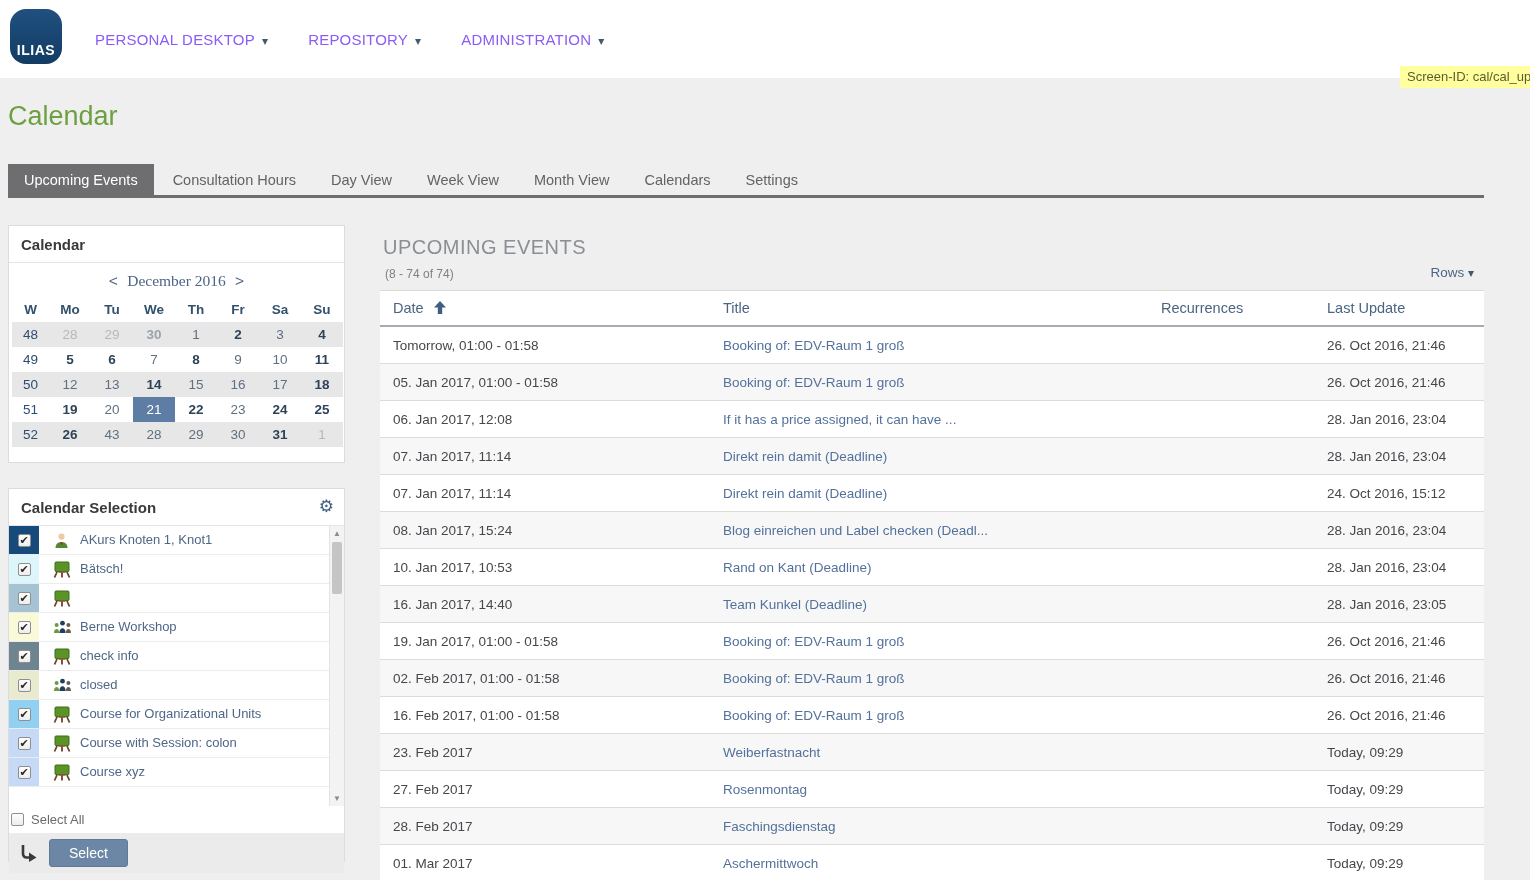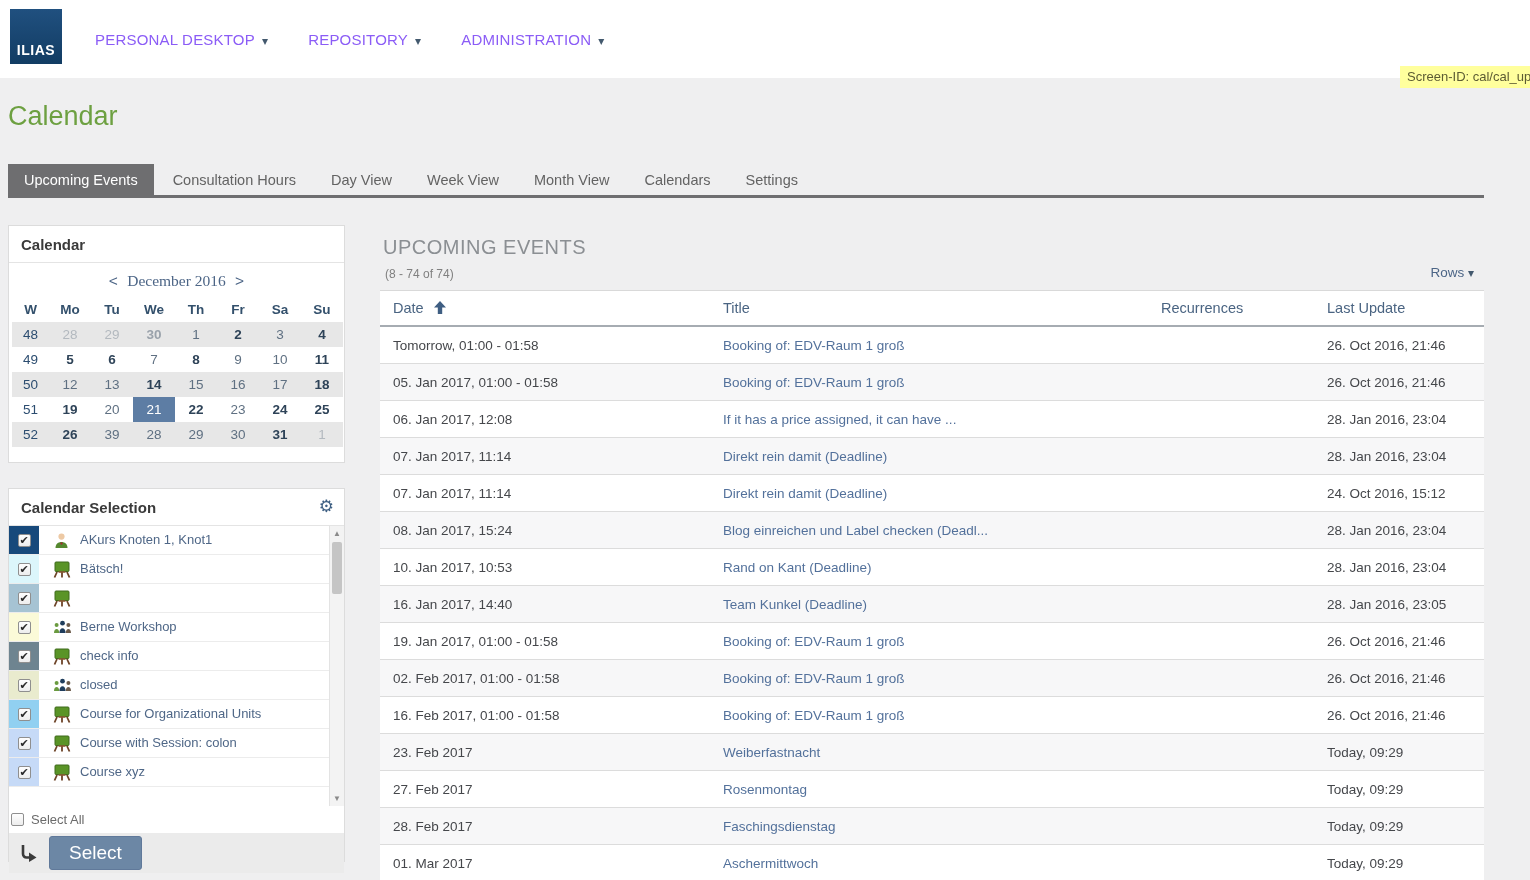--- a/index.html
+++ b/index.html
@@ -4,21 +4,21 @@
 <style>
   * { margin:0; padding:0; box-sizing:border-box; }
   html,body { width:1530px; height:880px; overflow:hidden; }
   body { position:relative; background:#efeff0; font-family:"Liberation Sans", sans-serif; }
 
   
   .topbar { position:absolute; left:0; top:0; width:1530px; height:78px; background:#ffffff; }
   .logo { position:absolute; left:10px; top:9px; width:52px; height:55px;
           background:linear-gradient(#20507f,#123c63); color:#fff; font-weight:bold;
           font-size:14px; letter-spacing:.5px; display:flex; align-items:flex-end; justify-content:center;
-          padding-bottom:6px; }
+          padding-bottom:6px;border-radius:16px; }
   .mainnav { position:absolute; left:95px; top:0; height:78px; display:flex; align-items:center; gap:40px; }
   .mainnav .navitem { color:#8b5cf6; font-size:15px; letter-spacing:.2px; cursor:pointer; display:flex; align-items:flex-start; gap:7px; }
   .caret::after { content:"▾"; font-size:12px; color:#43596e; }
   .screenid { position:absolute; left:1400px; top:66px; height:22px; background:#ffff9d;
               color:#5c5b33; font-size:13px; padding:3px 7px; white-space:nowrap; }
 
   
   .pagetitle { position:absolute; left:8px; top:101px; font-size:27px; color:#6da041; font-weight:400; }
   .tabbar { position:absolute; left:8px; top:164px; width:1476px; display:flex; align-items:flex-end;
             border-bottom:3px solid #6e6e70; }
@@ -57,21 +57,21 @@
         background:linear-gradient(#fefefe,#ededed); font-size:11px; line-height:11px; color:#2b2b2b;
         display:flex; align-items:center; justify-content:center; }
   .calitem .icon { flex:none; margin-left:14px; width:17px; height:17px; }
   .calitem .lbl { margin-left:10px; color:#4f6787; font-size:13px; line-height:1.5; padding:4px 0; }
   .vscroll { position:absolute; right:0; top:0; bottom:0; width:15px; background:#f3f3f3; border-left:1px solid #e3e3e3; }
   .vscroll .arr { position:absolute; left:0; width:14px; text-align:center; font-size:8px; color:#8a8a8a; }
   .vscroll .up { top:3px; } .vscroll .down { bottom:3px; }
   .vscroll .thumb { position:absolute; left:2px; top:16px; width:10px; height:52px; background:#c5c5c5; border-radius:2px; }
   .selectall { display:flex; align-items:center; gap:7px; padding:6px 2px 5px; color:#6b6b6b; font-size:13px; background:#fff; }
   .sel-footer { background:#ebebeb; height:40px; display:flex; align-items:center; gap:10px; padding:0 10px; margin-top:1px; }
-  .btn-select { background:#6c87a5; border:1px solid #60799a; color:#fff; font-size:19px;
+  .btn-select { background:#6c87a5; border:1px solid #60799a; color:#fff; font-size:14px;
                 padding:5px 19px; border-radius:3px; cursor:pointer; font-family:inherit; }
 
   
   .main { position:absolute; left:380px; top:0; width:1104px; height:880px; }
   .ev-title { position:absolute; left:3px; top:236px; font-size:20px; font-weight:400; color:#8b8f93; letter-spacing:.5px; }
   .ev-range { position:absolute; left:5px; top:267px; font-size:12px; color:#808080; }
   .rowsdd { position:absolute; right:10px; top:265px; font-size:13.5px; color:#4c6586; cursor:pointer; }
   table.events { position:absolute; left:0; top:290px; width:1104px; border-collapse:collapse; table-layout:fixed; }
   table.events col.c-date { width:330px; } table.events col.c-title { width:438px; }
   table.events col.c-rec { width:166px; } table.events col.c-upd { width:170px; }
@@ -174,21 +174,21 @@
           <td class="">20</td>
           <td class="selected">21</td>
           <td class="bold">22</td>
           <td class="">23</td>
           <td class="bold">24</td>
           <td class="bold">25</td>
         </tr>
         <tr class="alt">
           <td class="week">52</td>
           <td class="bold">26</td>
-          <td class="">39</td>
+          <td class="">43</td>
           <td class="">28</td>
           <td class="">29</td>
           <td class="">30</td>
           <td class="bold">31</td>
           <td class="muted">1</td>
         </tr>
       </tbody>
   </table>
 </div>
 

